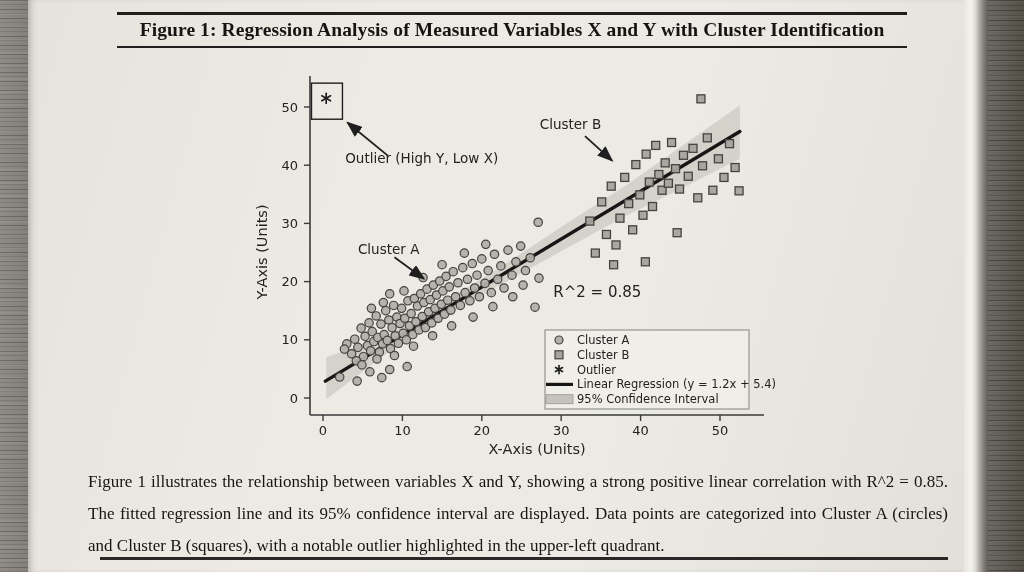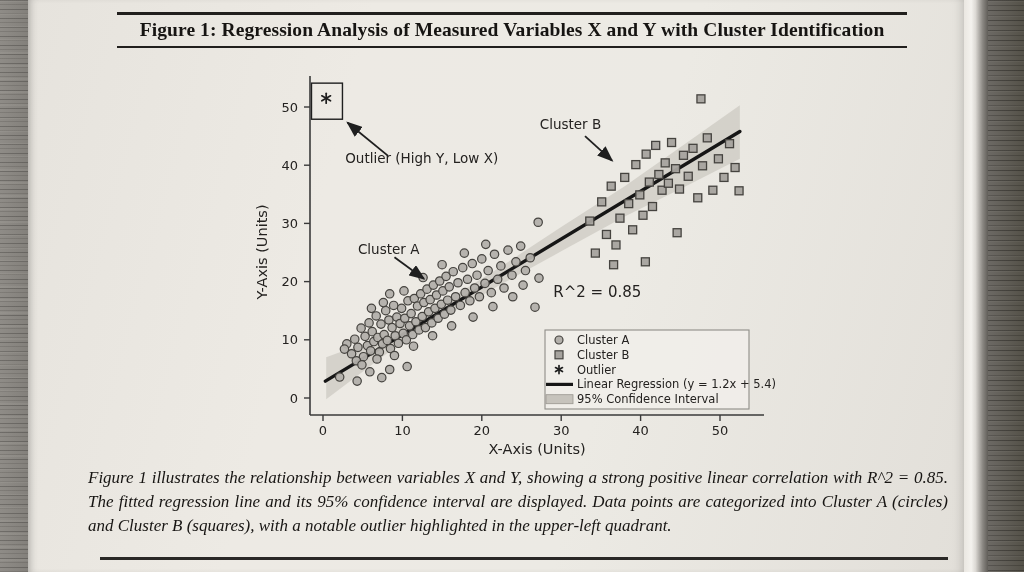--- a/index.html
+++ b/index.html
@@ -16,32 +16,32 @@
     background:
       repeating-linear-gradient(to bottom, rgba(15,14,12,.35) 0 1px, rgba(0,0,0,0) 1px 5px, rgba(25,23,21,.25) 5px 6px, rgba(0,0,0,0) 6px 10px),
       repeating-linear-gradient(to bottom, rgba(150,147,140,.10) 0 2px, rgba(0,0,0,0) 2px 15px),
       linear-gradient(90deg,#6c6964,#545148);}
   .paper-edge{position:absolute;left:964px;top:0;width:24px;height:572px;
     background:linear-gradient(90deg,#eae7e1 0%,#f4f2ee 30%,#dcd9d4 48%,#b5b2ad 62%,#8a8782 78%,#605d58 100%);}
 
   
   .paper{position:absolute;left:28px;top:0;width:936px;height:572px;
     background:linear-gradient(105deg,#e6e3dd 0%,#edeae4 32%,#eceae4 62%,#e2dfd9 100%);
-    box-shadow:inset 7px 0 9px -6px rgba(0,0,0,.30), inset -9px 0 12px -9px rgba(0,0,0,.22);}
+    box-shadow:inset 7px 0 9px -6px rgba(0,0,0,.30), inset -9px 0 12px -9px rgba(0,0,0,.22);padding-left:36px;}
 
   .hrule{background:#211f1d;height:2.6px;}
   .title-wrap{position:absolute;left:89px;top:12px;width:790px;}
   .fig-title{font-family:"Liberation Serif",serif;font-weight:700;font-size:19.5px;
     color:#161412;text-align:center;padding:4px 0 5px 0;letter-spacing:.1px;}
 
   .chart{position:absolute;left:212px;top:62px;width:580px;height:400px;}
 
   .caption{position:absolute;left:60px;top:466px;width:860px;
-    font-family:"Liberation Serif",serif;font-size:17px;line-height:24px;
-    color:#171513;text-align:justify;font-style:italic;}
+    font-family:"Liberation Serif",serif;font-size:17px;line-height:32px;
+    color:#171513;text-align:justify;}
   .rule-bottom{position:absolute;left:72px;top:557px;width:848px;height:2.6px;background:#2a2826;}
 
   
   svg text{font-family:"DejaVu Sans",sans-serif;fill:#242220;}
   svg .tick{font-size:13px;}
   svg .axlabel{font-size:14.5px;}
   svg .ann{font-size:13.5px;}
   svg .r2{font-size:15px;}
   svg .leg{font-size:11.5px;}
 </style>

